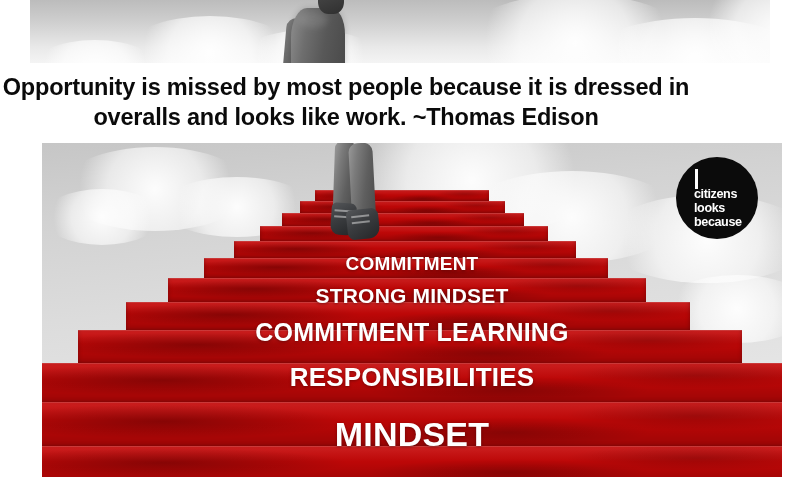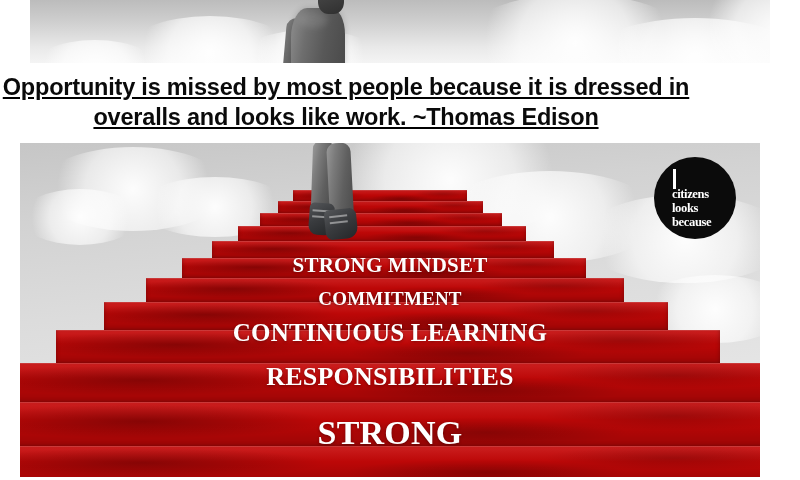--- a/index.html
+++ b/index.html
@@ -83,42 +83,40 @@
   .quote-band {
     position: absolute;
     left: 0;
     top: 63px;
     width: 692px;
     height: 80px;
     background: #ffffff;
     display: flex;
     align-items: center;
     justify-content: flex-end;
-    text-decoration: underline;
   }
   .quote-text {
     width: 730px;
     text-align: center;
     font-size: 23.5px;
     font-weight: 700;
     line-height: 1.26;
     color: #0a0a0a;
     letter-spacing: -0.2px;
   }
 
   
   .hero-main {
     position: absolute;
-    left: 20px;
+    left: 42px;
     top: 143px;
     width: 740px;
     height: 334px;
     overflow: hidden;
     background: linear-gradient(175deg, #c6c6c6 0%, #d2d2d2 20%, #dcdcdc 45%, #e4e4e4 70%, #ededed 100%);
-    font-family: Liberation Serif, serif;
   }
   .hero-main .cloud {
     position: absolute;
     border-radius: 50%;
     background: radial-gradient(circle at 50% 50%, rgba(255,255,255,0.95) 0%, rgba(255,255,255,0.58) 46%, rgba(255,255,255,0) 73%);
     pointer-events: none;
   }
   .cm1 { left: 18px;  top: 4px;   width: 190px; height: 84px; }
   .cm2 { left: 120px; top: 34px;  width: 150px; height: 60px; }
   .cm3 { left: 300px; top: -18px; width: 260px; height: 110px; }
@@ -300,20 +298,20 @@
   <div class="logo-badge">
     <div class="logo-bar"></div>
     <div class="logo-lines">
       <div>citizens</div>
       <div>looks</div>
       <div>because</div>
     </div>
   </div>
 
   <div class="step-words">
+    <span class="step-word sw-1">COMMITMENT</span>
     <span class="step-word sw-2">STRONG MINDSET</span>
-    <span class="step-word sw-1">COMMITMENT</span>
-    <span class="step-word sw-3">CONTINUOUS LEARNING</span>
+    <span class="step-word sw-3">COMMITMENT LEARNING</span>
     <span class="step-word sw-4">RESPONSIBILITIES</span>
-    <span class="step-word sw-5">STRONG</span>
+    <span class="step-word sw-5">MINDSET</span>
   </div>
 
 </div>
 
 </body></html>

